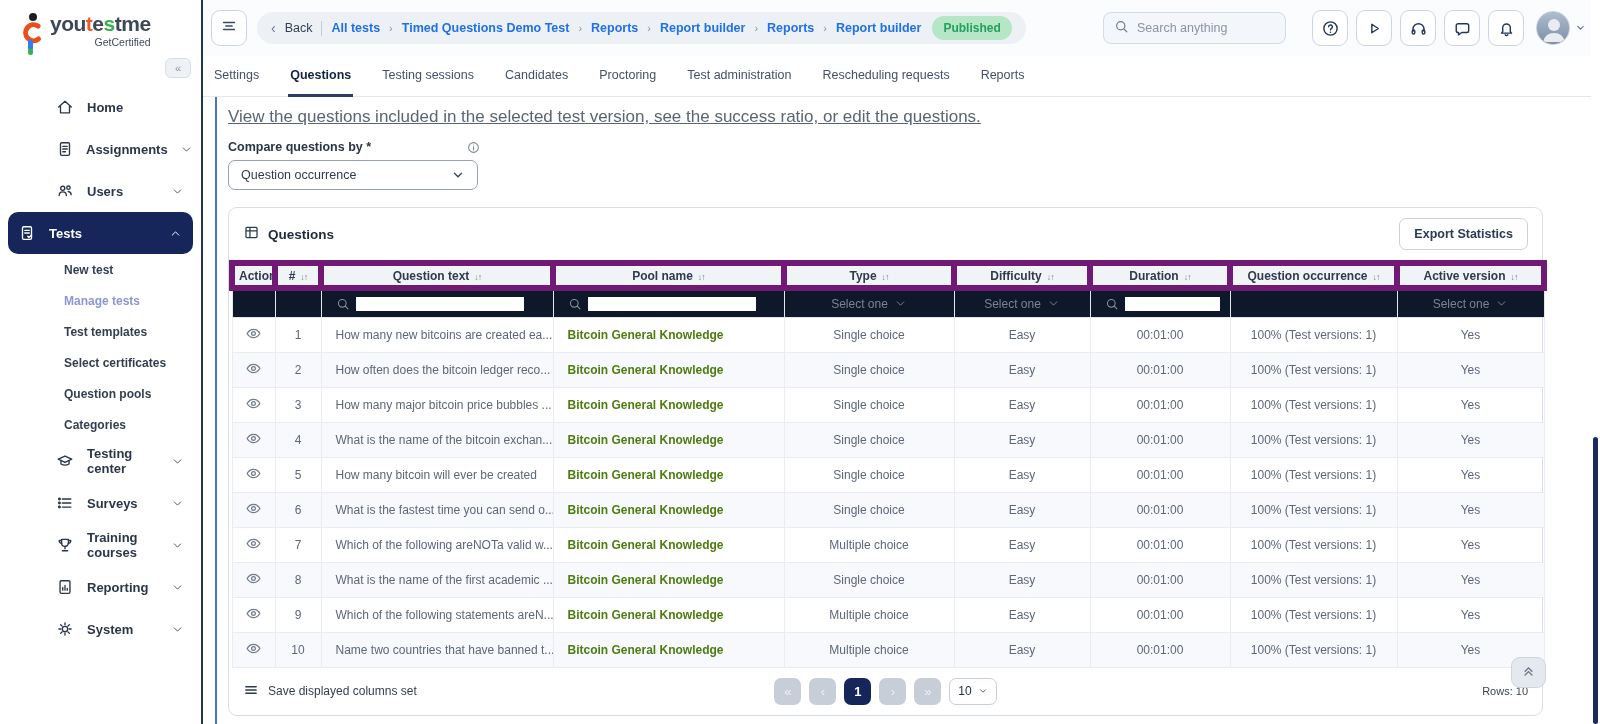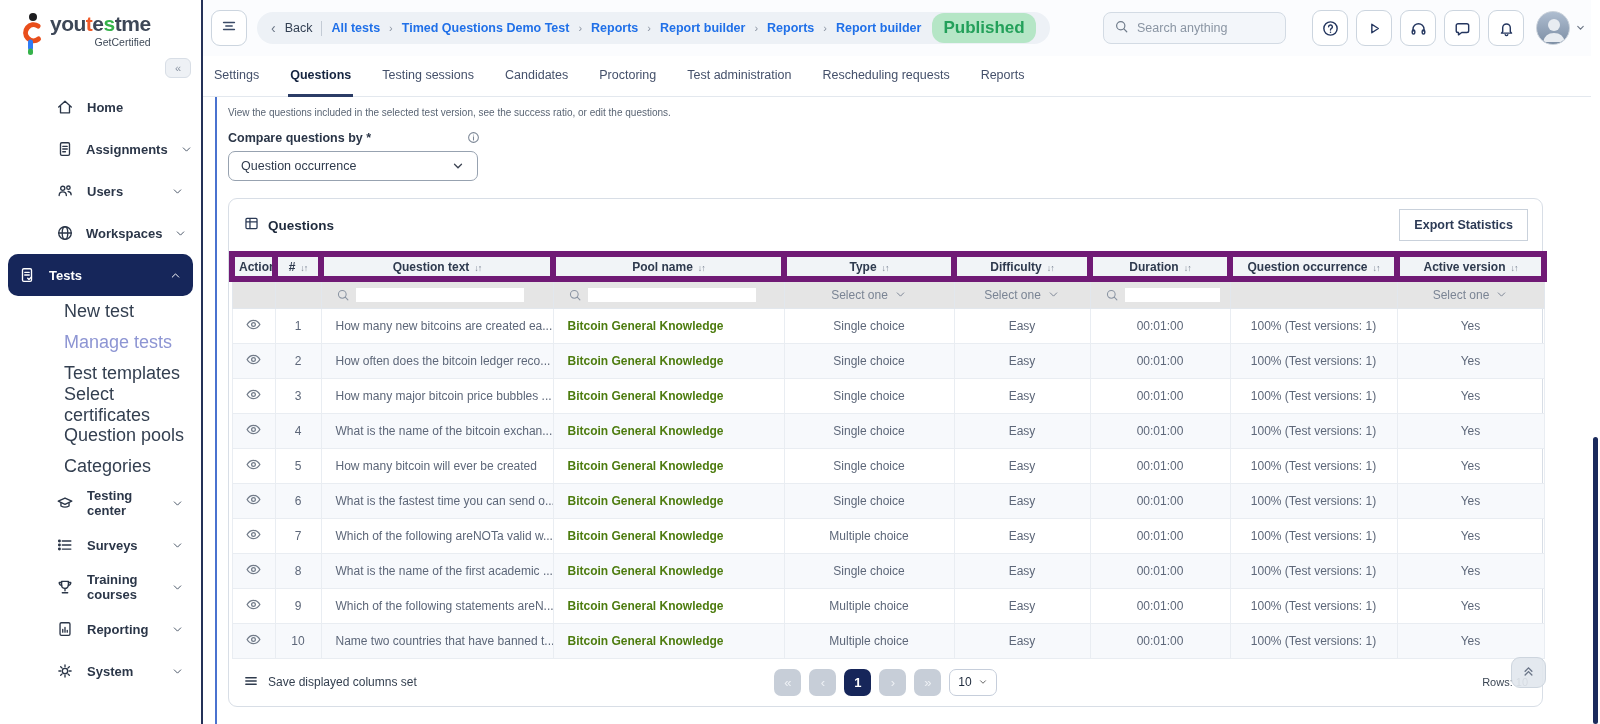--- a/index.html
+++ b/index.html
@@ -20,41 +20,41 @@
     font-size:11px; display:flex; align-items:center; justify-content:center; cursor:pointer; }
   .side-nav { margin-top:26px; }
   .side-item { display:flex; align-items:center; gap:12px; padding:11px 16px 11px 18px;
     font-size:13px; font-weight:600; color:#2b3648; cursor:pointer; height:42px;margin-left:38px; }
   .side-item .s-icon { width:19px; height:19px; display:flex; align-items:center; color:#2b3648; }
   .side-item .s-label { flex:1; }
   .side-item .s-chev { width:14px; height:14px; color:#4a5668; display:flex; align-items:center; }
   .side-item.active { background:#16265a; color:#fff; border-radius:10px; margin:0 8px;
     padding:11px 10px 11px 10px; }
   .side-item.active .s-icon, .side-item.active .s-chev { color:#fff; }
-  .side-item.sub { padding:8px 16px 8px 26px; height:31px; font-weight:400; font-size:18px;
+  .side-item.sub { padding:8px 16px 8px 26px; height:31px; font-weight:700; font-size:12px;
     color:#333f50; }
   .side-item.sub.selected { color:#8d95d3; }
 
   
   .main { flex:1; display:flex; flex-direction:column; min-width:0; }
 
   
   .topbar { height:56px; display:flex; align-items:center; padding:0 14px 0 8px; gap:10px;
     background:#fbfcfe; }
   .icon-btn { width:36px; height:36px; border:1px solid #ccd5df; border-radius:9px; background:#fff;
     display:flex; align-items:center; justify-content:center; color:#24365f; cursor:pointer; flex:0 0 auto; }
   .crumb-pill { display:flex; align-items:center; gap:9px; background:#edf1f6; border-radius:17px;
     height:32px; padding:0 14px; font-size:12.5px; }
   .crumb-back-ch { color:#6a7585; font-size:14px; cursor:pointer; }
   .crumb-back { color:#323f52; font-weight:500; cursor:pointer; }
   .crumb-div { width:1px; height:15px; background:#c3cbd5; }
   .crumb-link { color:#2070e8; font-weight:600; cursor:pointer; white-space:nowrap; }
   .crumb-sep { color:#8b94a2; font-size:11px; }
   .badge { background:#b5e6c6; color:#23a05a; border-radius:12px; padding:5px 11px;
-    font-size:17px; font-weight:600; margin-left:2px; }
+    font-size:12px; font-weight:600; margin-left:2px; }
   .top-right { margin-left:auto; display:flex; align-items:center; gap:8px; }
   .search-box { display:flex; align-items:center; gap:8px; width:183px; height:32px;
     border:1px solid #d3dbe4; background:#f3f6fa; border-radius:8px; padding:0 10px; margin-right:18px; }
   .search-box svg { color:#707c8b; }
   .search-box input { border:none; outline:none; background:transparent; font-size:12.5px;
     color:#2c3748; width:130px; font-family:inherit; }
   .search-box input::placeholder { color:#8a95a3; }
   .avatar-wrap { display:flex; align-items:center; gap:5px; margin-left:4px; cursor:pointer; }
   .avatar { width:34px; height:34px; border-radius:50%; overflow:hidden; border:1px solid #c9d1da;
     background:linear-gradient(180deg,#aebdd0 0%,#7d8ea4 100%); position:relative; }
@@ -64,48 +64,48 @@
   
   .tabbar { height:41px; background:#fff; border-bottom:1px solid #e3e8ee; display:flex;
     align-items:stretch; gap:27px; padding:0 0 0 9px; }
   .tab { display:flex; align-items:center; font-size:12.5px; color:#44506a; cursor:pointer;
     border-bottom:3px solid transparent; padding:0 2px; margin-bottom:-1px; white-space:nowrap; }
   .tab.active { color:#14233f; font-weight:700; border-bottom-color:#2b3c66; }
 
   
   .content { flex:1; position:relative; margin-left:12px; border-left:2px solid #4a72cf;
     padding:10px 0 0 11px; background:#fff; min-width:0; }
-  .desc { font-size:10px; color:#5a6574; }
-  .compare-row { width:252px; display:flex; justify-content:space-between; align-items:flex-start;
+  .desc { font-size:17px; color:#5a6574;text-decoration:underline; }
+  .compare-row { width:252px; display:flex; justify-content:space-between; align-items:center;
     margin-top:13px; }
   .compare-label { font-size:12.5px; font-weight:600; color:#2a3547; }
   .info-icon { color:#7c8796; display:flex; }
   .select-box { width:250px; height:30px; border:1px solid #97a2b0; border-radius:7px;
     display:flex; align-items:center; justify-content:space-between; padding:0 12px; margin-top:6px;
     font-size:12.5px; color:#2f3b4d; cursor:pointer; background:#fff; }
   .select-box .chev { color:#3b4352; display:flex; }
 
   
   .panel { width:1315px; border:1px solid #d8dee6; border-radius:9px; margin-top:17px;
     background:#fff; }
   .panel-head { display:flex; align-items:center; justify-content:space-between; padding:10px 14px; }
   .panel-title { display:flex; align-items:center; gap:8px; font-size:13.5px; font-weight:700;
     color:#1e2a3c; }
   .panel-title svg { color:#2b3a55; }
-  .export-btn { border:1px solid #c9d1db; border-radius:0; background:#fff; padding:8px 14px;
+  .export-btn { border:1px solid #c9d1db; border-radius:7px; background:#fff; padding:8px 14px;
     font-size:12.5px; font-weight:600; color:#2c3a55; cursor:pointer; font-family:inherit; }
 
   table.qtable { width:100%; border-collapse:collapse; table-layout:fixed; }
   .qtable th { background:#f1f4f7; border:6px solid #701a75; font-size:12px; font-weight:600;
     color:#2e3a4e; height:25px; padding:2px 4px; text-align:center; cursor:pointer; white-space:nowrap;
     overflow:hidden; }
   .sort-glyph { font-size:9px; color:#7d8695; letter-spacing:-1px; margin-left:5px; }
   .qtable td { border:1px solid #e9edf2; font-size:12px; color:#5d6779; height:35px;
     text-align:center; padding:2px 6px; overflow:hidden; white-space:nowrap; }
-  tr.filter-row td { height:29px; background:#e5e5e5; border-color:#e2e7ed; }
+  tr.filter-row td { height:29px; background:#0f172a; border-color:#e2e7ed; }
   .filter-search { display:flex; align-items:center; gap:6px; color:#8a94a2; padding-left:8px; }
   .filter-search input { border:none; outline:none; width:80%; font-family:inherit; font-size:12px; }
   .filter-select { color:#7a8494; font-size:12px; display:flex; align-items:center; gap:6px;
     justify-content:center; cursor:pointer; }
   .filter-select .chev { display:flex; color:#7a8494; }
   tr.data-row:nth-child(even) td { background:#f7f9fc; }
   td.cell-text, td.cell-pool { text-align:left; padding-left:14px; }
   td.cell-pool a { color:#4d7c0f; font-weight:700; text-decoration:none; cursor:pointer; }
   .eye-btn { background:none; border:none; cursor:pointer; color:#717b89; display:inline-flex;
     align-items:center; padding:0; }
@@ -182,35 +182,20 @@
         <div class="side-item">
           <span class="s-icon">
             <svg width="18" height="18" viewBox="0 0 20 20" fill="none" stroke="currentColor" stroke-width="1.5" stroke-linecap="round" stroke-linejoin="round">
               <circle cx="7.5" cy="7" r="2.3"></circle>
               <path d="M3.5 15 q0-4 4-4 q4 0 4 4"></path>
               <circle cx="13.8" cy="6.3" r="1.9"></circle>
               <path d="M13.5 10.6 q3.3 0.4 3.3 3.6"></path>
             </svg>
           </span>
           <span class="s-label">Users</span>
-          <span class="s-chev">
-            <svg width="13" height="13" viewBox="0 0 20 20" fill="none" stroke="currentColor" stroke-width="1.5" stroke-linecap="round" stroke-linejoin="round">
-              <path d="M5 7.5 l5 5 5-5"></path>
-            </svg>
-          </span>
-        </div>
-        <div class="side-item">
-          <span class="s-icon">
-            <svg width="18" height="18" viewBox="0 0 20 20" fill="none" stroke="currentColor" stroke-width="1.5" stroke-linecap="round" stroke-linejoin="round">
-              <circle cx="10" cy="10" r="7"></circle>
-              <ellipse cx="10" cy="10" rx="3.1" ry="7"></ellipse>
-              <path d="M3 10 h14"></path>
-            </svg>
-          </span>
-          <span class="s-label">Workspaces</span>
           <span class="s-chev">
             <svg width="13" height="13" viewBox="0 0 20 20" fill="none" stroke="currentColor" stroke-width="1.5" stroke-linecap="round" stroke-linejoin="round">
               <path d="M5 7.5 l5 5 5-5"></path>
             </svg>
           </span>
         </div>
         <div class="side-item active">
           <span class="s-icon">
             <svg width="18" height="18" viewBox="0 0 20 20" fill="none" stroke="currentColor" stroke-width="1.5" stroke-linecap="round" stroke-linejoin="round">
               <rect x="5" y="3" width="10" height="14" rx="1.5"></rect>

